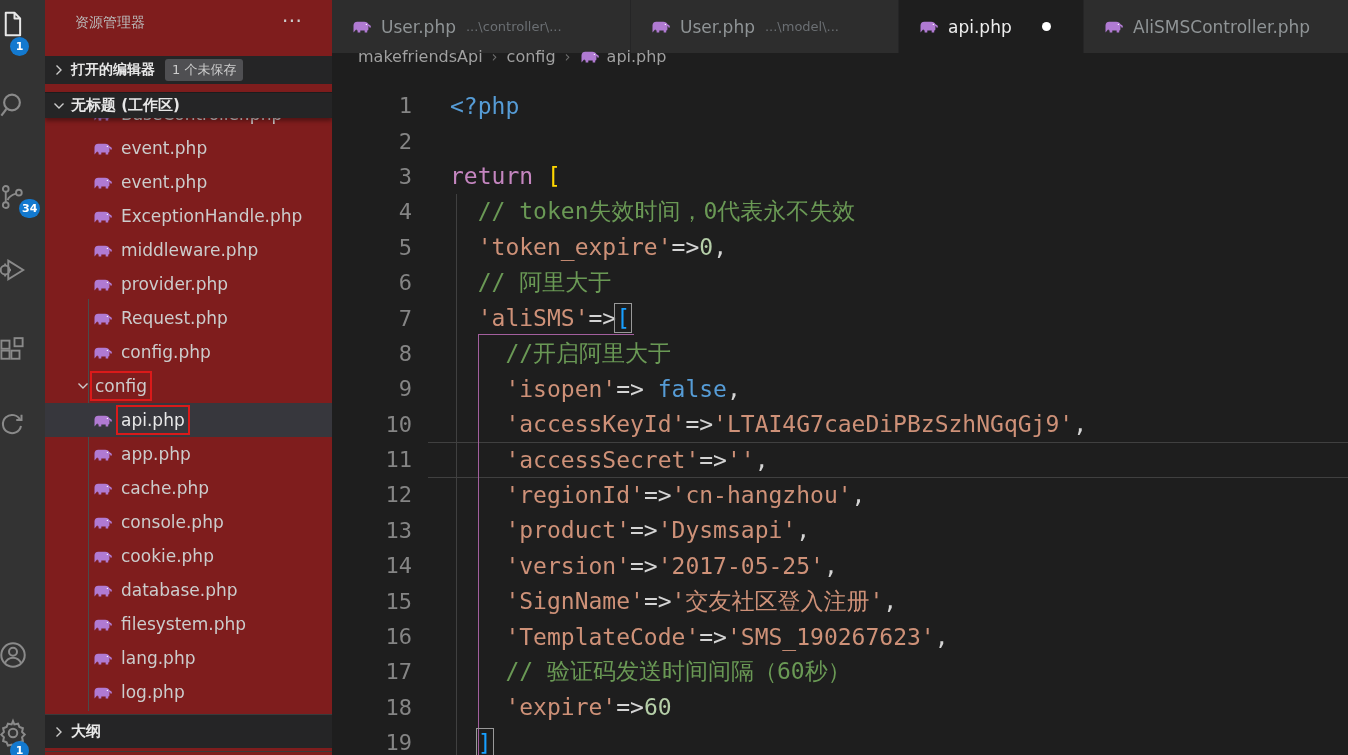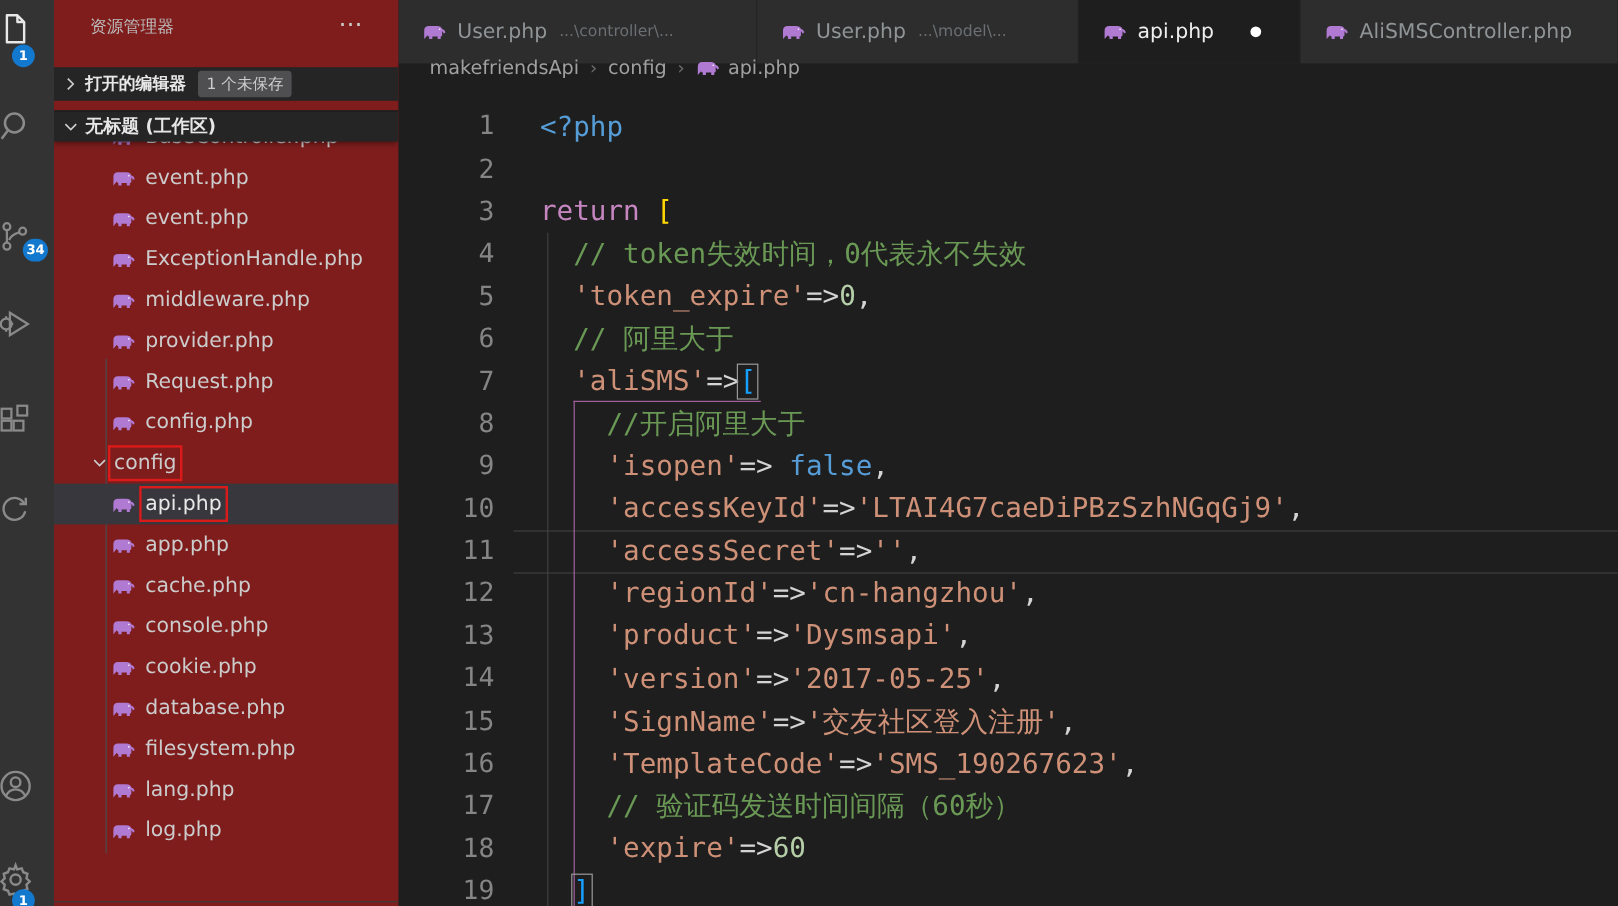--- a/index.html
+++ b/index.html
@@ -293,20 +293,26 @@
     </div>
   <div id="config-guide" class="guide"></div>
 
   <div class="sect-row" id="workspace-row">
     <span class="chev"><svg width="16" height="16" viewBox="0 0 16 16">
           <path d="M3.5 5.5 L8 10 L12.5 5.5" fill="none" stroke="#cccccc" stroke-width="1.4"></path>
         </svg></span>
     <span>无标题 (工作区)</span>
   </div>
 
+  <div class="sect-row" id="outline-row">
+    <span class="chev"><svg width="16" height="16" viewBox="0 0 16 16">
+          <path d="M5.5 3.5 L10 8 L5.5 12.5" fill="none" stroke="#cccccc" stroke-width="1.4"></path>
+        </svg></span>
+    <span>大纲</span>
+  </div>
   <div id="bottom-divider"></div>
 </div>
 
 <div id="main">
   <div id="tabbar">
       <div class="tab" style="width: 298px;">
         <svg class="ph-icon" width="20" height="17" viewBox="0 0 16 14">
           <path fill="#b07ad2" d="M1 12 V6.2 Q1 3 4.2 3 h5.6 q2.9 0 3.5 2.1 q2 .4 2.2 2.6 l-1.2 .4 q-.3-1.3-1-1.5 V9.2 q0 1-1 1.1 V12 h-2.1 v-1.7 H6.6 V12 H4.4 v-1.7 q-1 0-1.1-1 z"></path>
           <circle cx="11.6" cy="5.3" r="0.55" fill="#ffffff"></circle>
         </svg>

